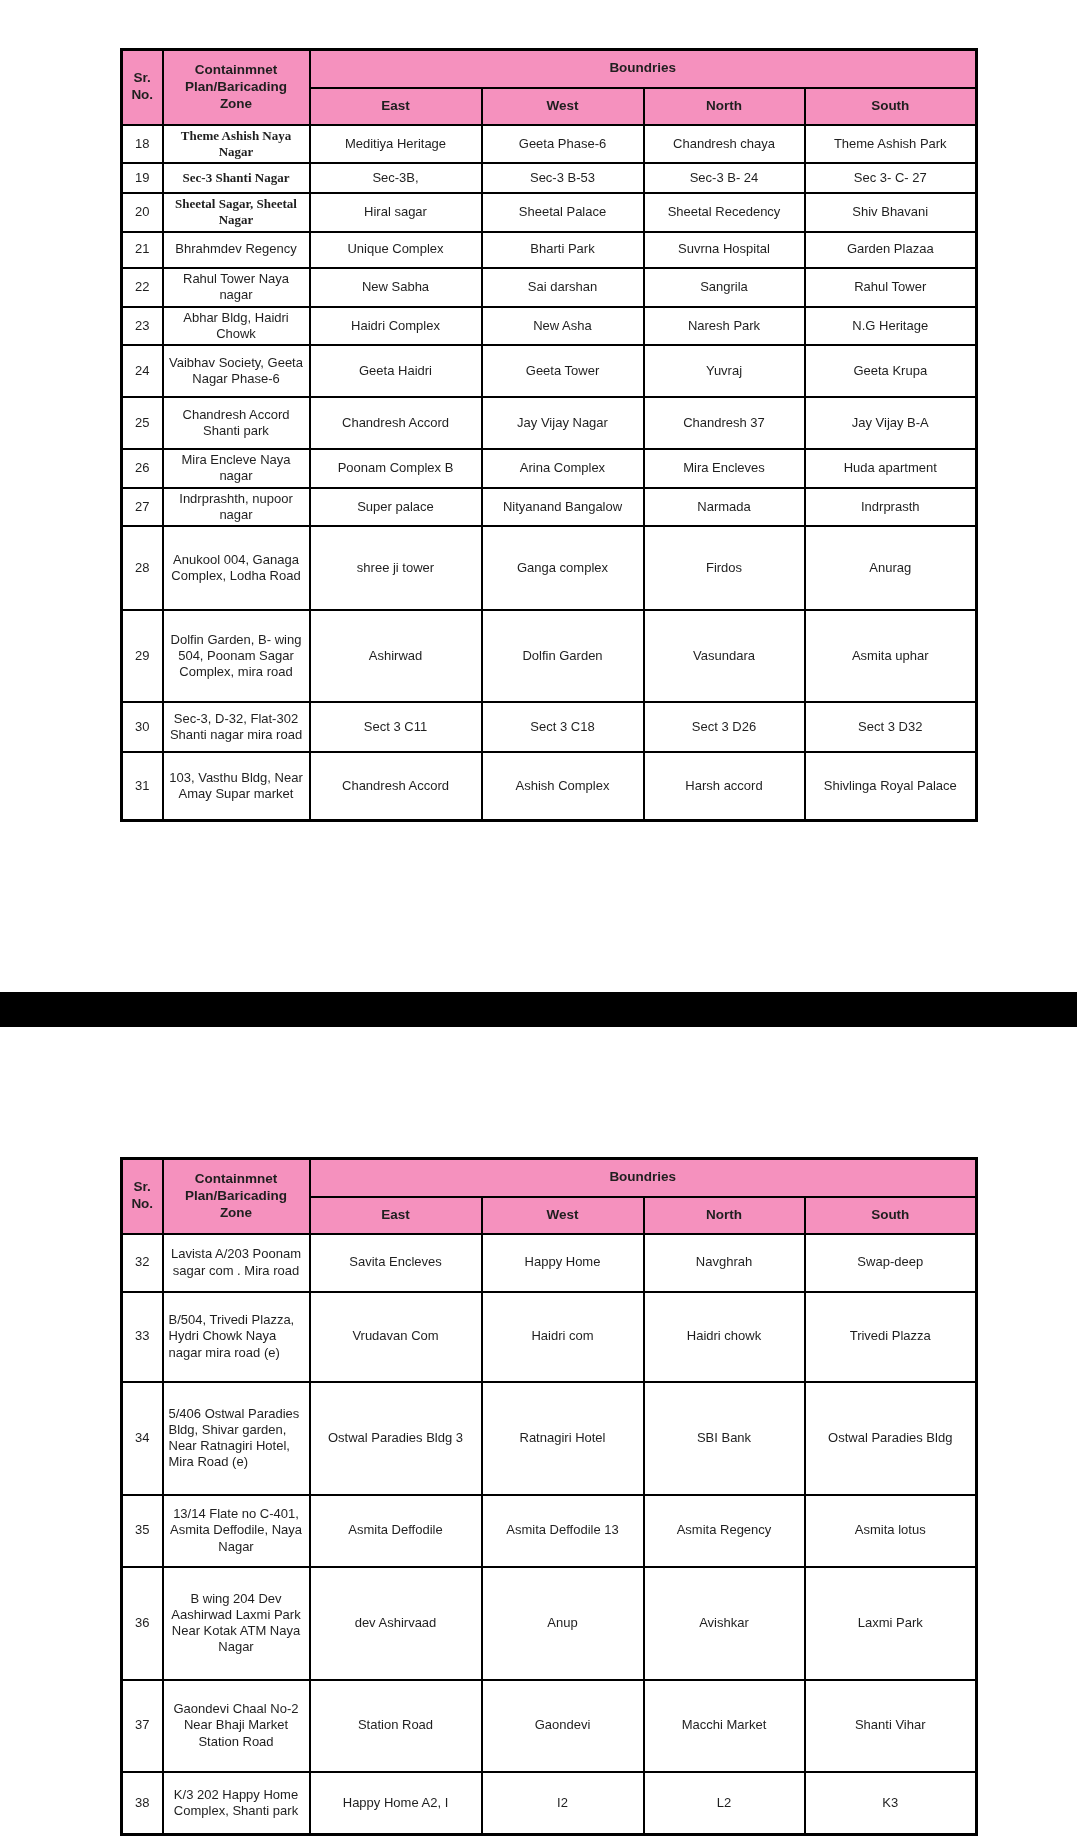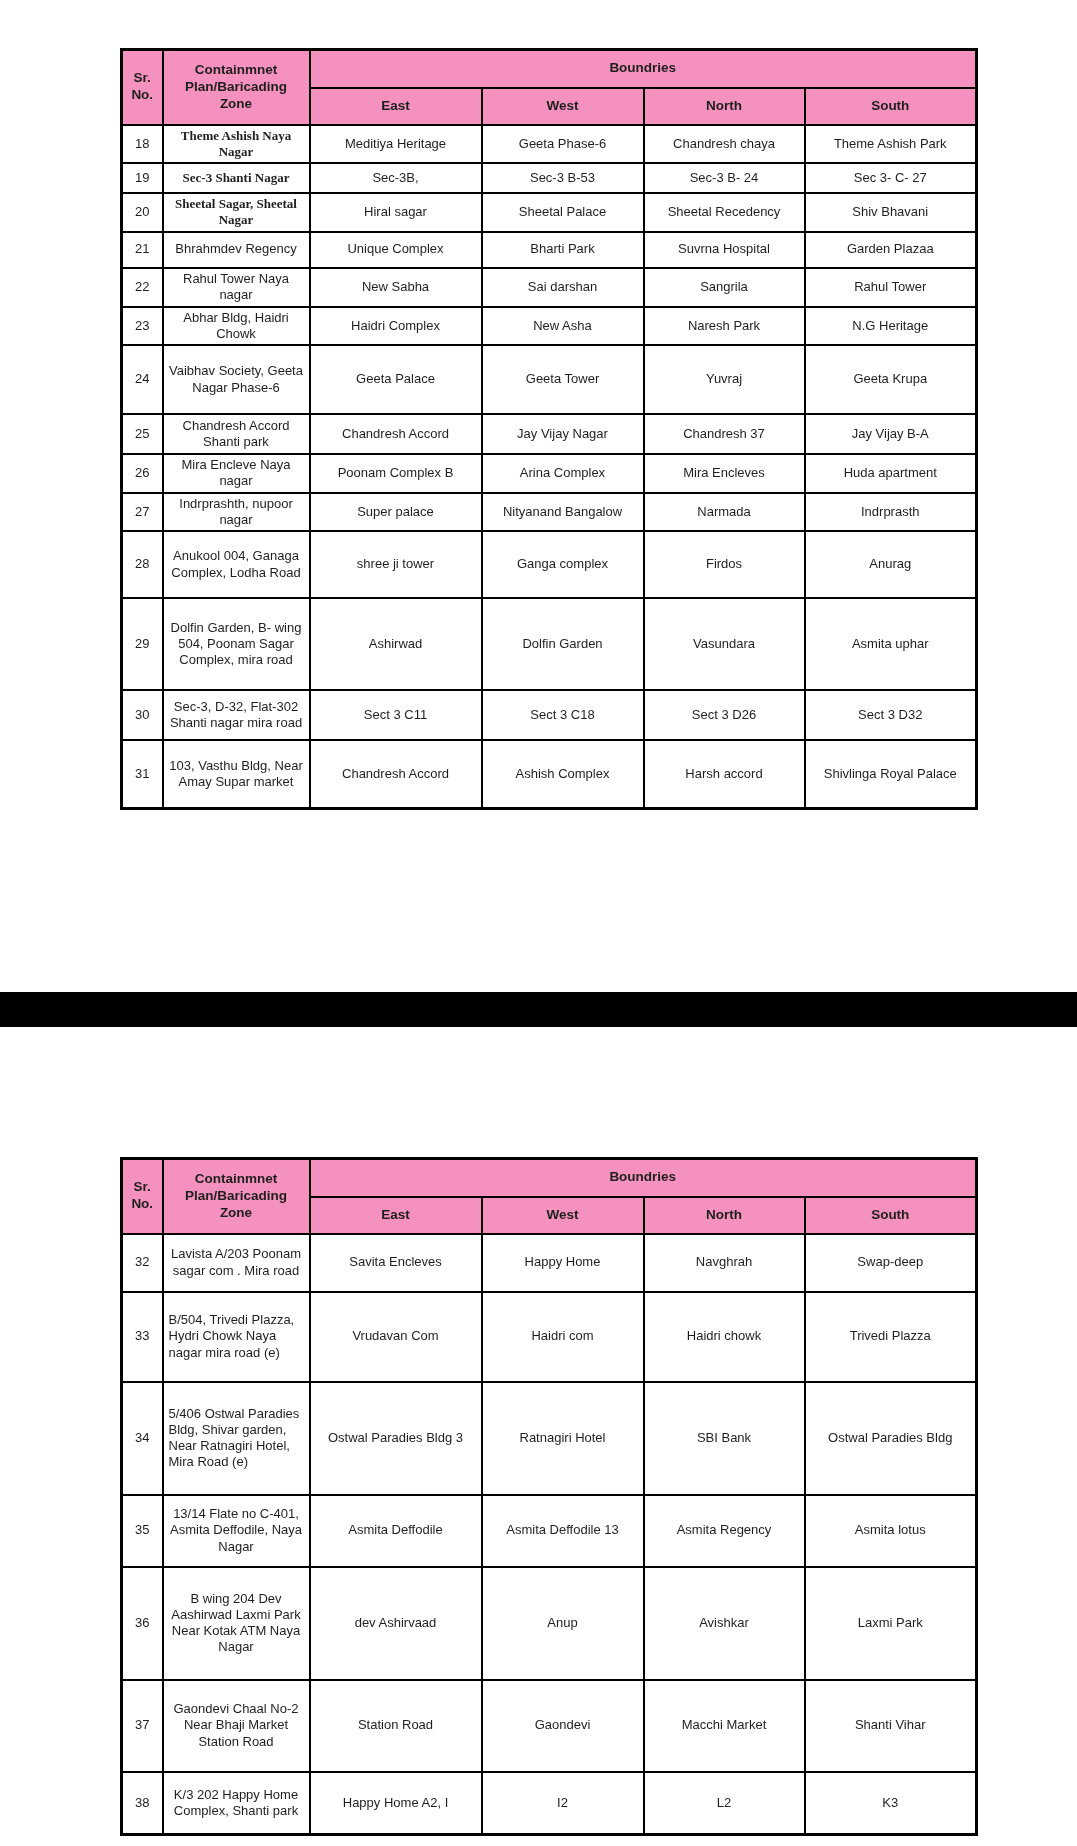--- a/index.html
+++ b/index.html
@@ -125,29 +125,29 @@
         <td>Rahul Tower</td>
       </tr>
       <tr style="height: 36px;">
         <td>23</td>
         <td>Abhar Bldg, Haidri Chowk</td>
         <td>Haidri Complex</td>
         <td>New Asha</td>
         <td>Naresh Park</td>
         <td>N.G Heritage</td>
       </tr>
-      <tr style="height: 69px;">
+      <tr style="height: 52px;">
         <td>24</td>
         <td>Vaibhav Society, Geeta Nagar Phase-6</td>
-        <td>Geeta Palace</td>
+        <td>Geeta Haidri</td>
         <td>Geeta Tower</td>
         <td>Yuvraj</td>
         <td>Geeta Krupa</td>
       </tr>
-      <tr style="height: 40px;">
+      <tr style="height: 52px;">
         <td>25</td>
         <td>Chandresh Accord Shanti park</td>
         <td>Chandresh Accord</td>
         <td>Jay Vijay Nagar</td>
         <td>Chandresh 37</td>
         <td>Jay Vijay B-A</td>
       </tr>
       <tr style="height: 37px;">
         <td>26</td>
         <td>Mira Encleve Naya nagar</td>
@@ -157,21 +157,21 @@
         <td>Huda apartment</td>
       </tr>
       <tr style="height: 38px; border-radius: 19px;">
         <td>27</td>
         <td>Indrprashth, nupoor nagar</td>
         <td>Super palace</td>
         <td>Nityanand Bangalow</td>
         <td>Narmada</td>
         <td>Indrprasth</td>
       </tr>
-      <tr style="height: 67px;">
+      <tr style="height: 84px;">
         <td>28</td>
         <td>Anukool 004, Ganaga Complex, Lodha Road</td>
         <td>shree ji tower</td>
         <td>Ganga complex</td>
         <td>Firdos</td>
         <td>Anurag</td>
       </tr>
       <tr style="height: 92px;">
         <td>29</td>
         <td>Dolfin Garden, B- wing 504, Poonam Sagar Complex, mira road</td>

